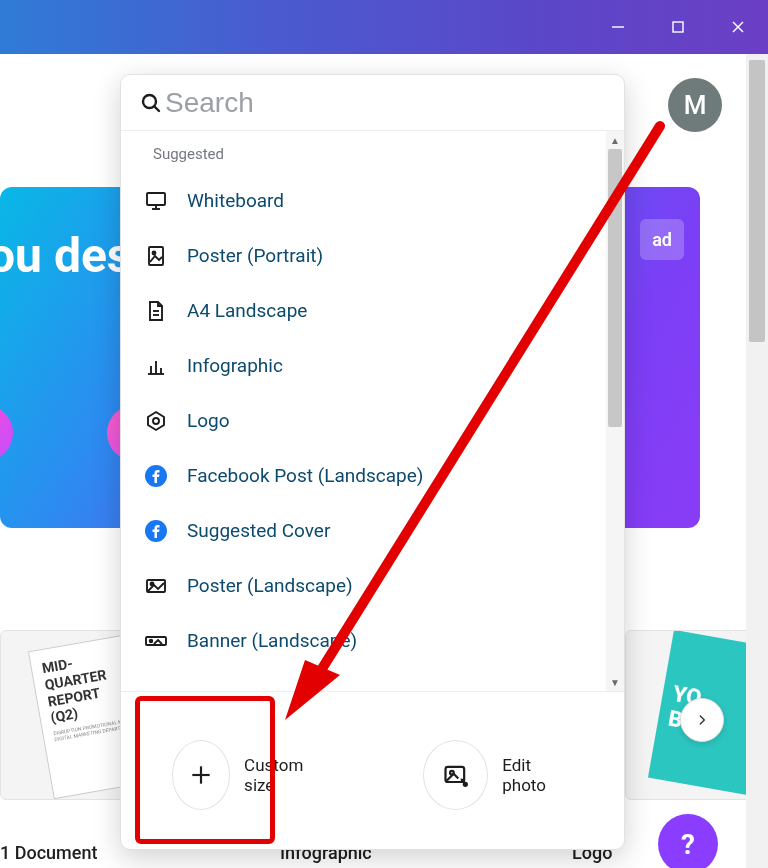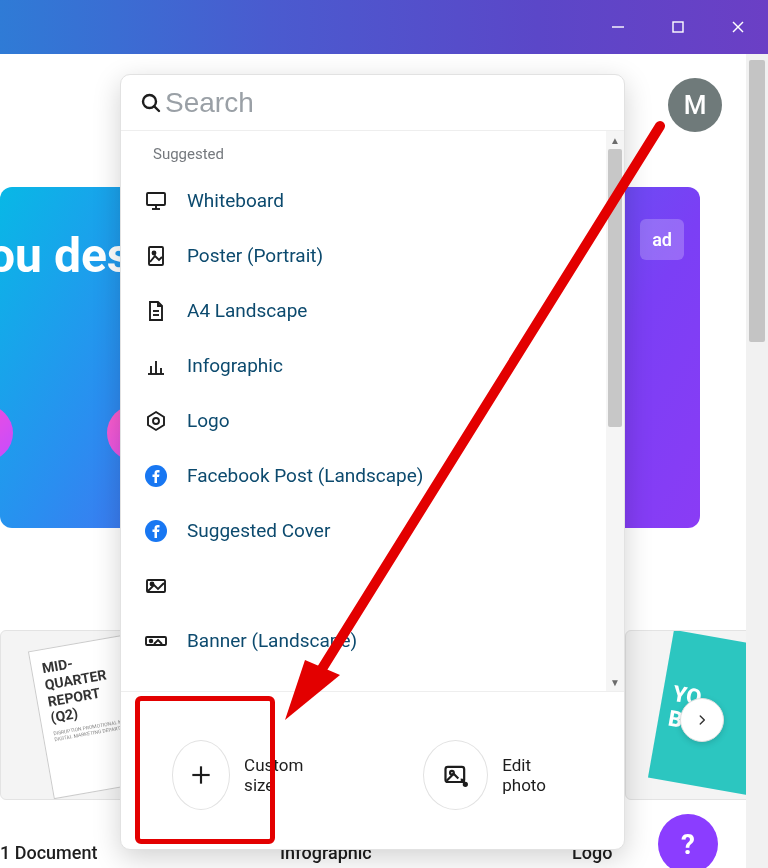--- a/index.html
+++ b/index.html
@@ -231,20 +231,21 @@
       </div>
 
       <div class="sugg-item">
         <span class="ico">
           <svg width="24" height="24" viewBox="0 0 24 24" fill="none" stroke="#1d1d1d" stroke-width="1.9">
               <rect x="3" y="6" width="18" height="12" rx="1"></rect>
               <circle cx="8" cy="10" r="1.5" fill="#1d1d1d"></circle>
               <polyline points="4,17 10,11 14,15 20,9"></polyline>
             </svg>
         </span>
+        <span>Poster (Landscape)</span>
       </div>
 
       <div class="sugg-item">
         <span class="ico">
           <svg width="24" height="24" viewBox="0 0 24 24" fill="none" stroke="#1d1d1d" stroke-width="1.9">
               <rect x="2" y="8" width="20" height="8" rx="1"></rect>
               <circle cx="7" cy="12" r="1.3" fill="#1d1d1d"></circle>
               <polyline points="10,15 14,11 18,15"></polyline>
             </svg>
         </span>

